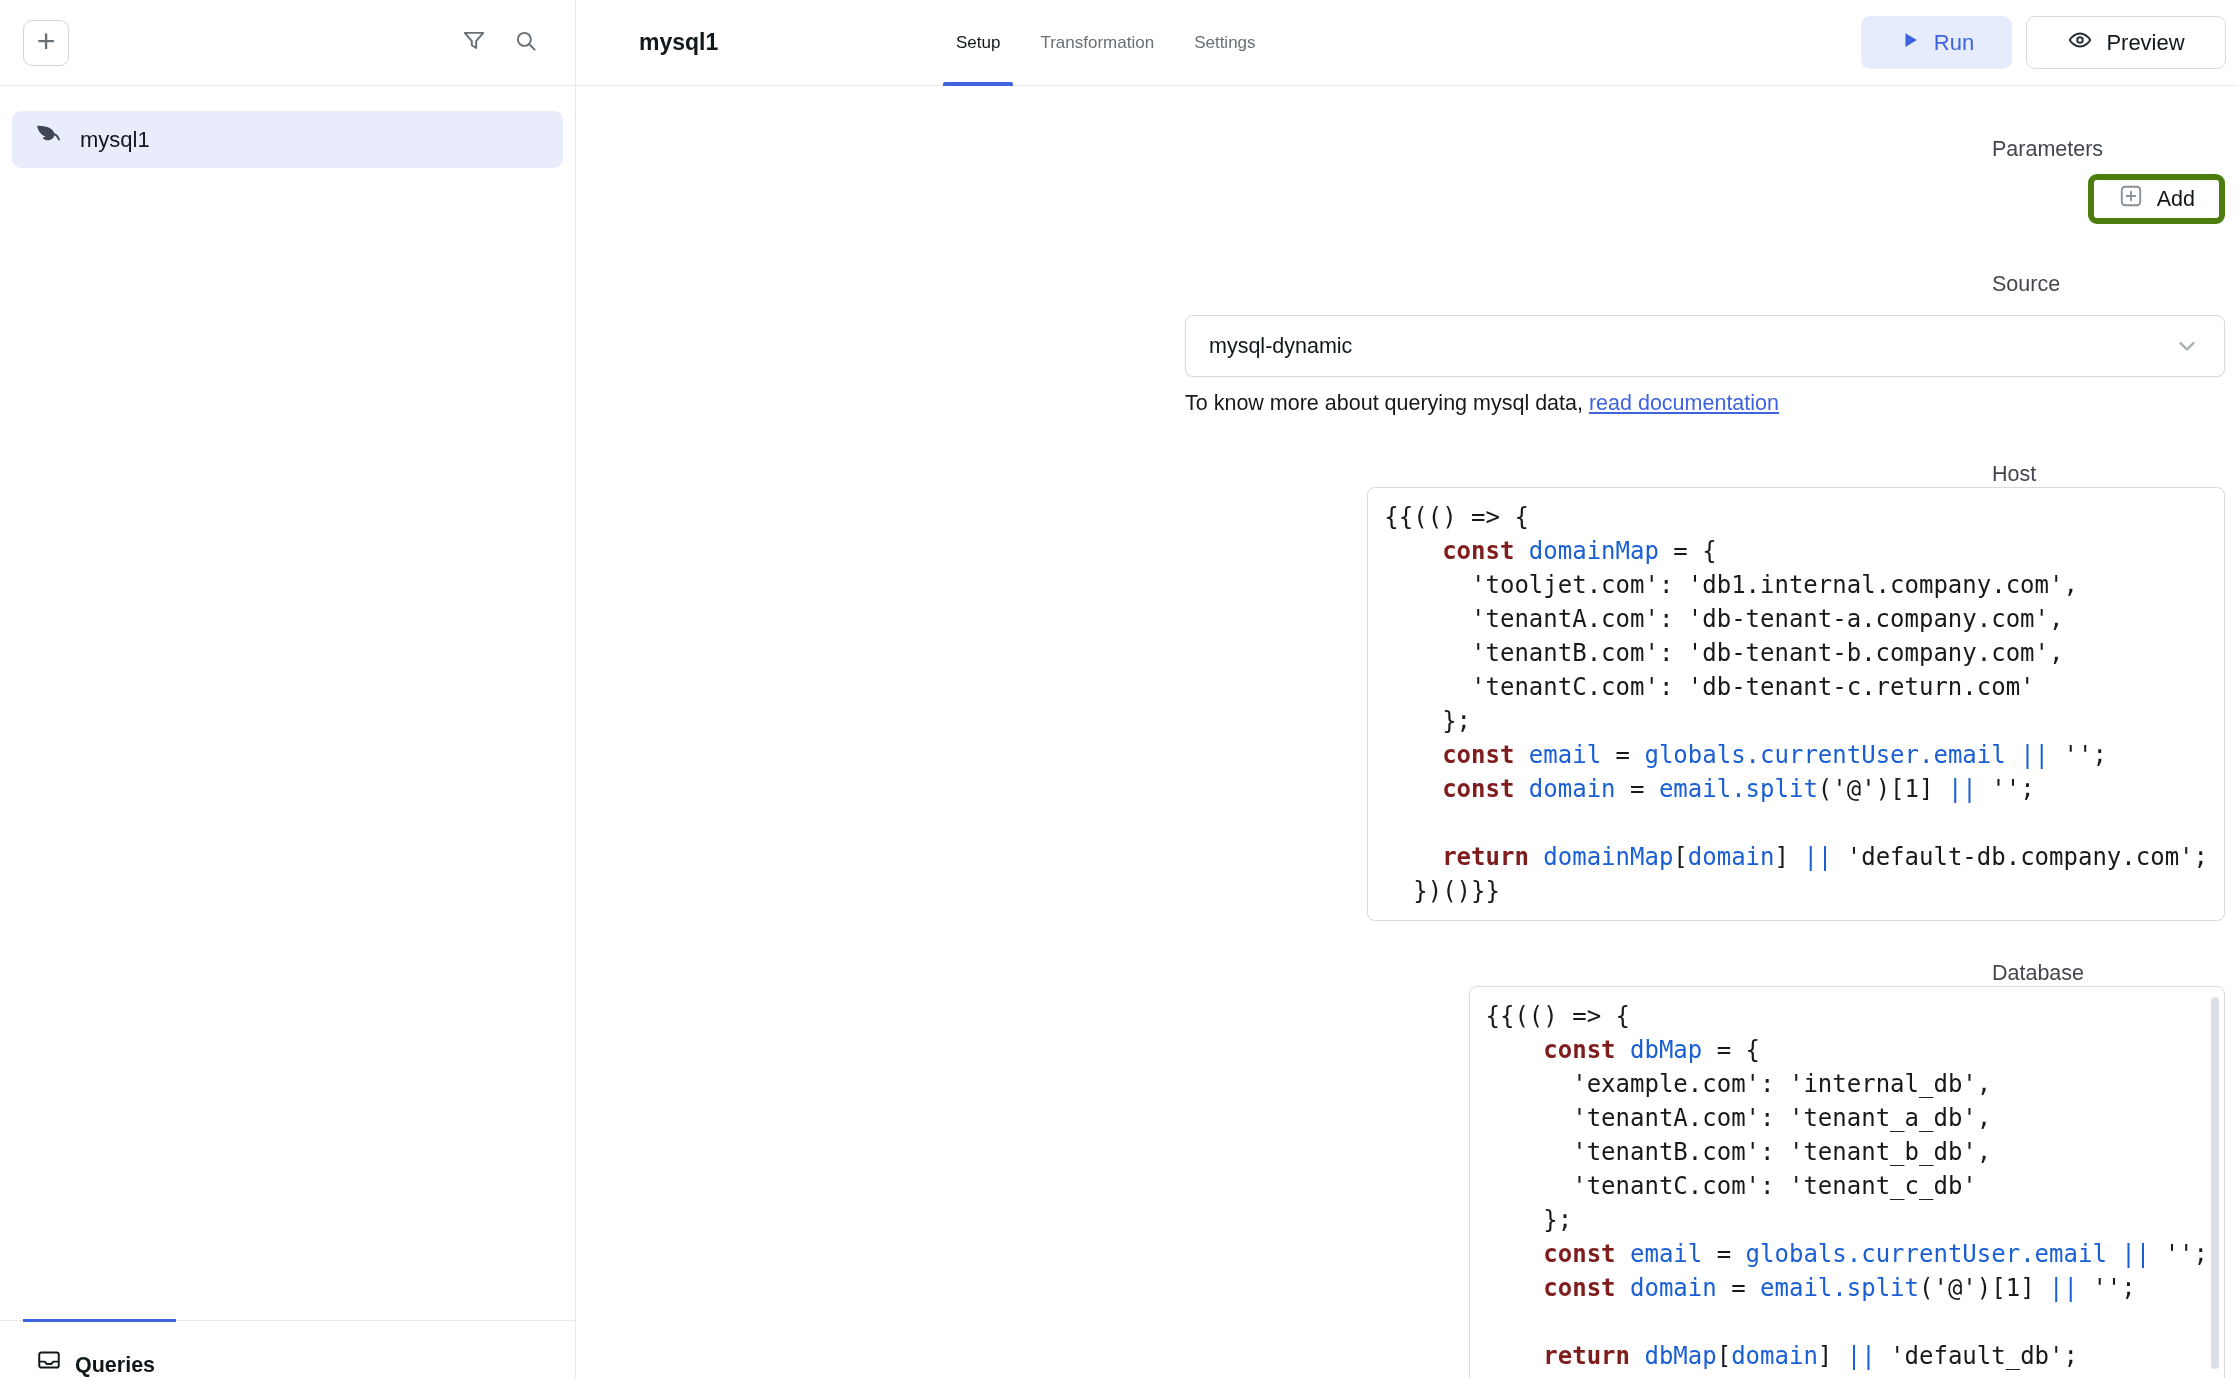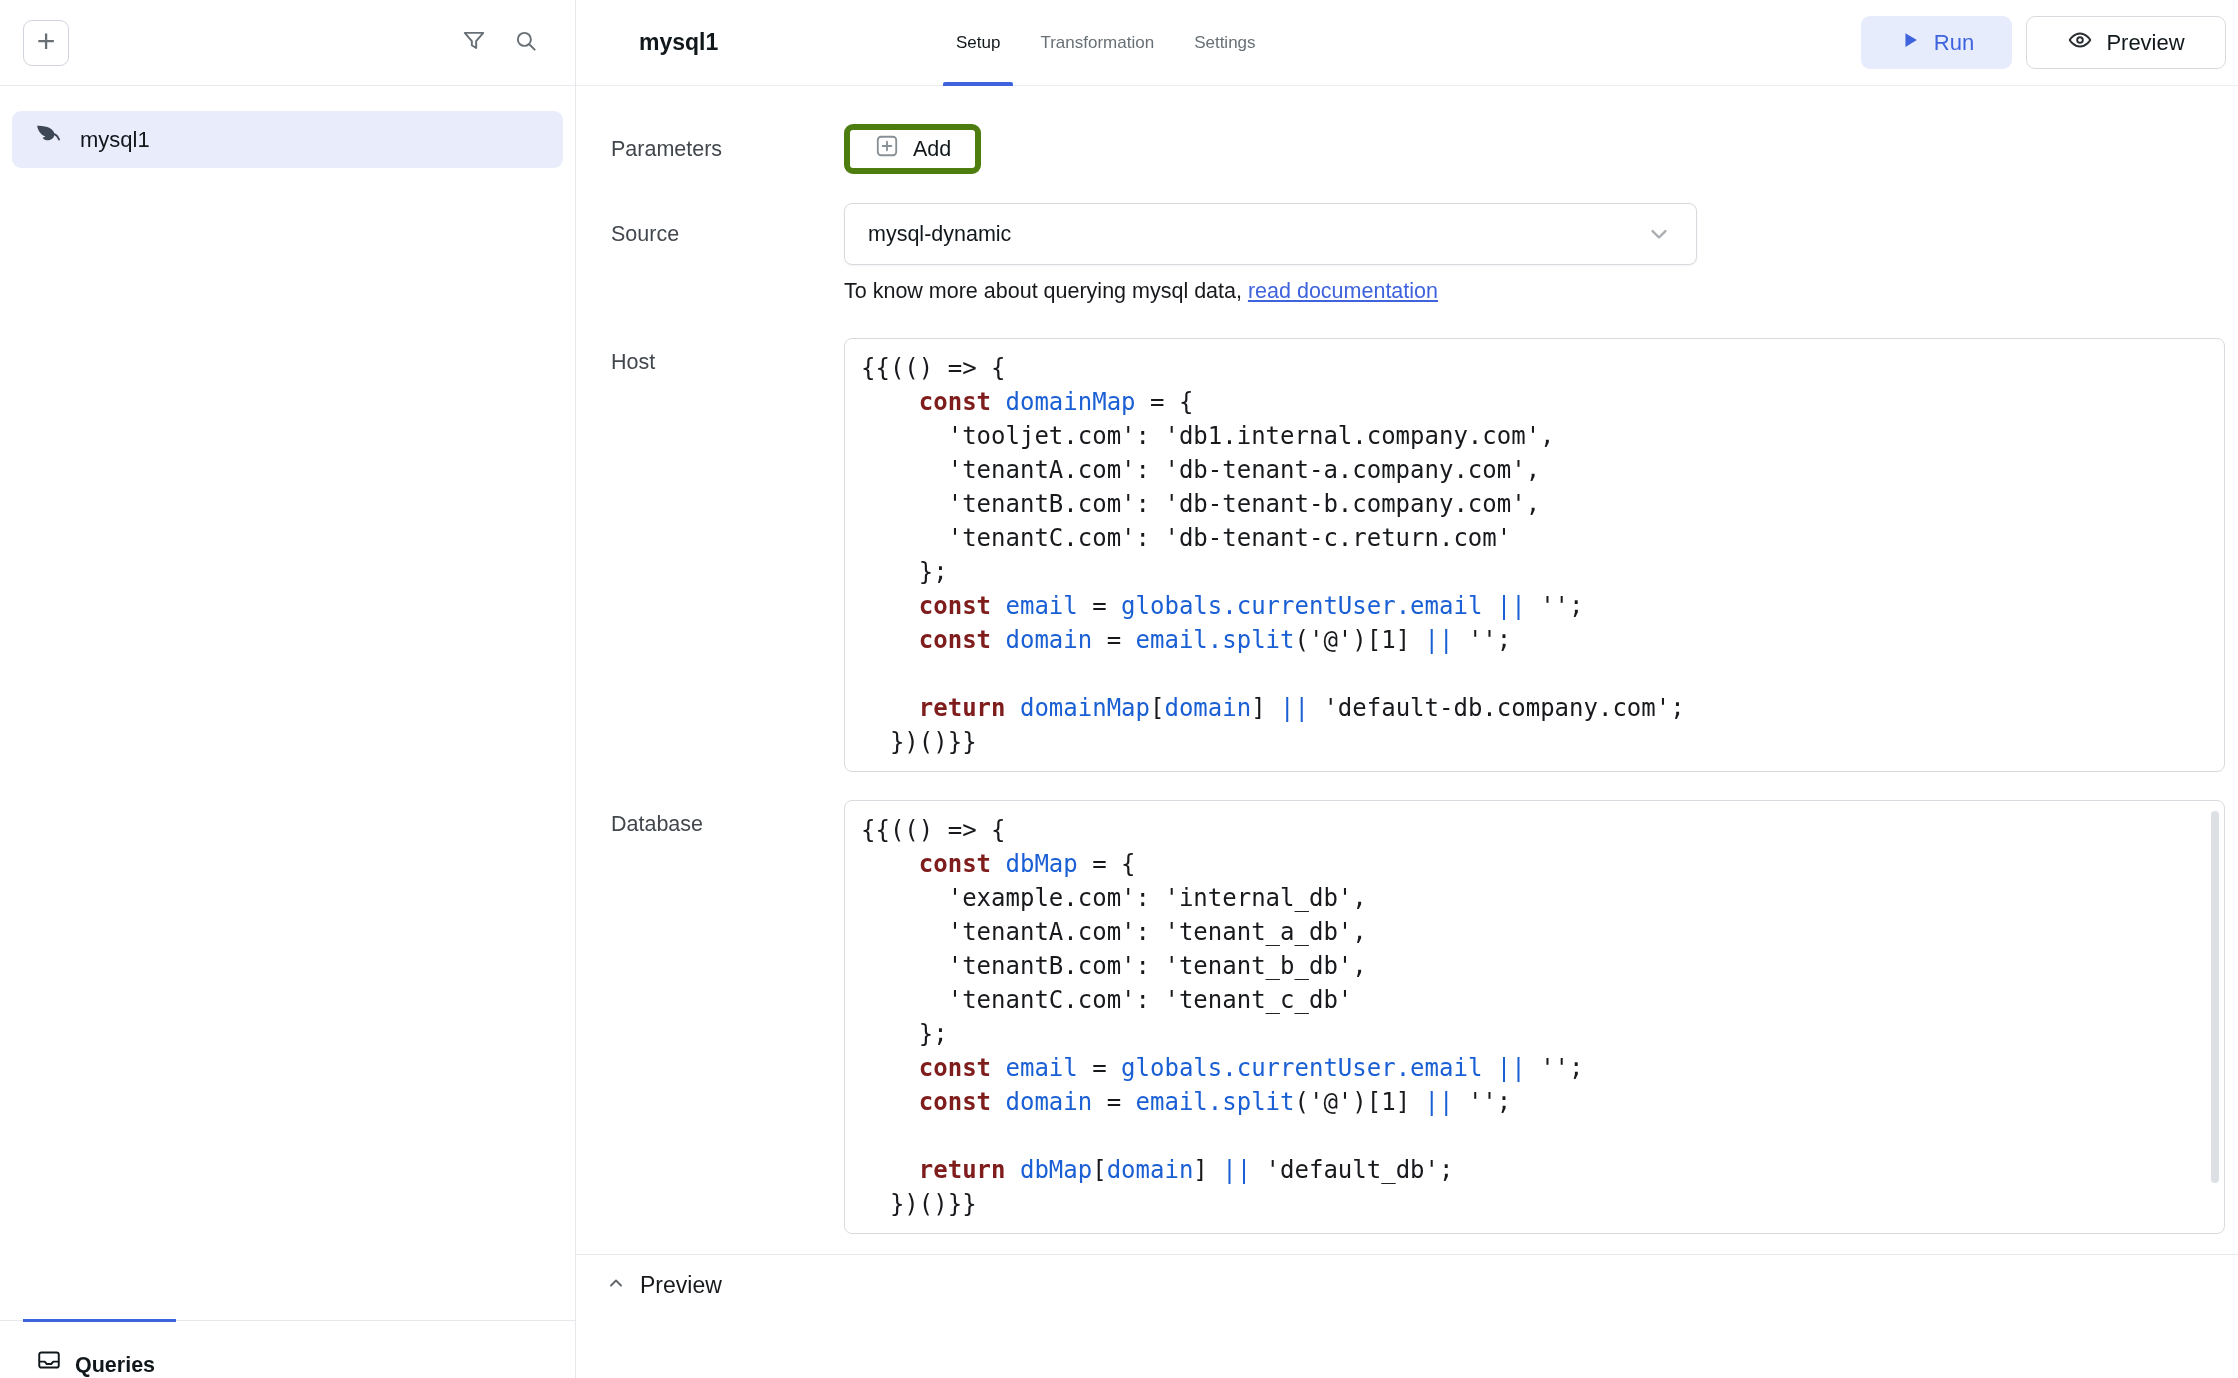--- a/index.html
+++ b/index.html
@@ -32,30 +32,30 @@
   .main-title { font-size:23px; font-weight:600; color:#11181C; }
   .tabs { position:absolute; left:380px; top:0; height:100%; display:flex; gap:40px; }
   .tab { font-size:17px; color:#687076; display:flex; align-items:center; position:relative; cursor:pointer; height:100%; }
   .tab.active { color:#11181C; font-weight:500; }
   .tab.active::after { content:""; position:absolute; left:-13px; right:-13px; bottom:-1px; height:4px; background:#3E63DD; border-radius:2px 2px 0 0; }
   .header-actions { margin-left:auto; display:flex; gap:14px; align-items:flex-end; }
   .run-btn { width:151px; height:53px; background:#E7ECFD; border:none; border-radius:9px; color:#3E63DD; font-size:22px; font-weight:500; display:flex; align-items:center; justify-content:center; gap:13px; cursor:pointer; font-family:inherit; }
   .preview-btn { width:200px; height:53px; background:#fff; border:1px solid #D7DBDF; border-radius:9px; color:#11181C; font-size:22px; font-weight:500; display:flex; align-items:center; justify-content:center; gap:13px; cursor:pointer; font-family:inherit; }
 
   .main-body { padding:38px 13px 0 35px; }
-  .form-row { display:flex; align-items:flex-start; }
+  .form-row { display:flex; align-items:flex-end;flex-direction:column; }
   .form-label { width:233px; flex-shrink:0; color:#42474D; font-weight:500; font-size:21.5px; }
   .form-field { flex:1; min-width:0; }
 
   .row-parameters { margin-bottom:29px; }
   .row-parameters .form-label { line-height:50px; }
   .add-btn2 { height:50px; padding:0 24px; background:#fff; border:6px solid #4d7c0f; border-radius:9px; display:inline-flex; align-items:center; gap:13px; font-size:21.5px; font-weight:500; color:#11181C; cursor:pointer; font-family:inherit; }
 
   .row-source .form-label { line-height:62px; }
-  .select-box { width:853px; height:62px; border:1px solid #D7DBDF; border-radius:8px; background:#fff; display:flex; align-items:center; padding:0 23px; font-size:21.5px; color:#11181C; cursor:pointer; box-shadow:0 1px 2px rgba(16,24,40,0.05); }
+  .select-box { width:1040px; height:62px; border:1px solid #D7DBDF; border-radius:8px; background:#fff; display:flex; align-items:center; padding:0 23px; font-size:21.5px; color:#11181C; cursor:pointer; box-shadow:0 1px 2px rgba(16,24,40,0.05); }
   .select-box .chev { margin-left:auto; display:flex; }
   .help-text { margin-top:14px; font-size:21.5px; color:#17191C; }
   .help-link { color:#3E63DD; text-decoration:underline; cursor:pointer; }
 
   .row-host { margin-top:34px; }
   .row-database { margin-top:28px; }
   .row-host .form-label, .row-database .form-label { padding-top:12px; }
 
   .code-box { border:1px solid #D7DBDF; border-radius:8px; background:#fff; padding:12px 16px; font-family:"DejaVu Sans Mono", monospace; font-size:24px; line-height:34px; position:relative; overflow:hidden; cursor:text; }
   .code-line { white-space:pre; }

